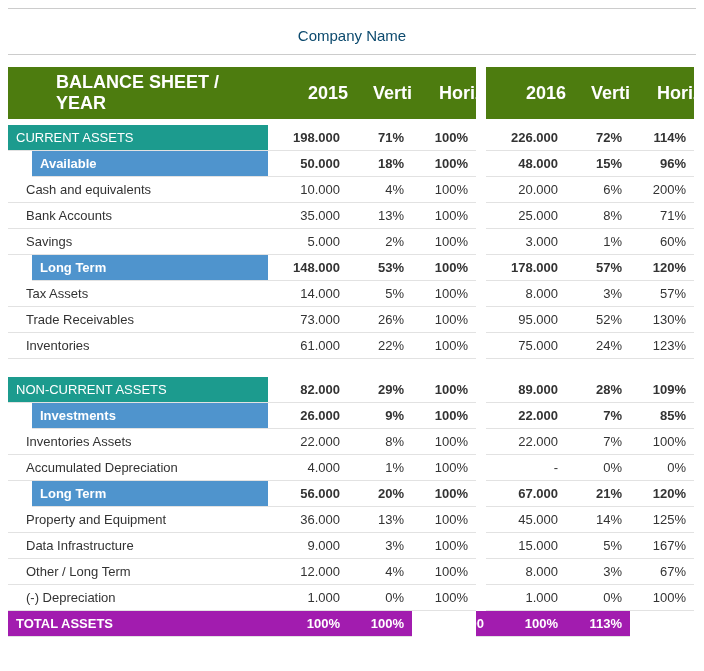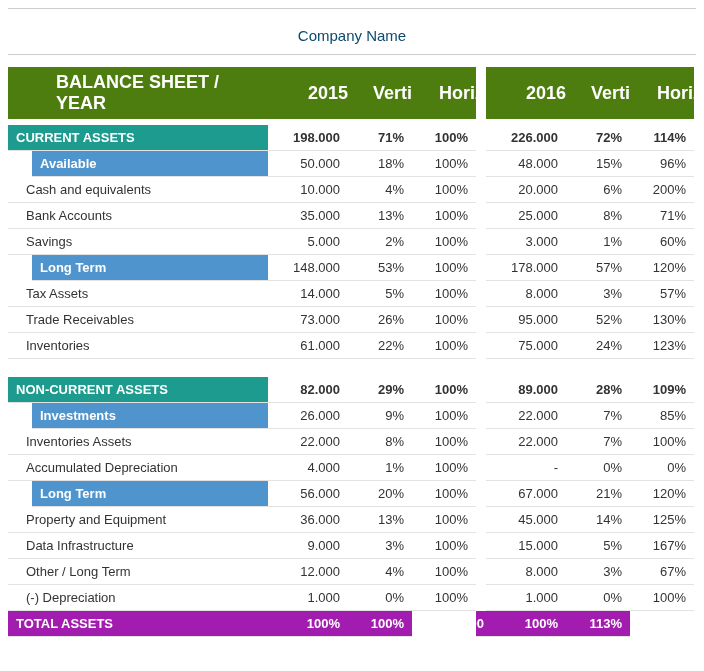--- a/index.html
+++ b/index.html
@@ -48,35 +48,35 @@
     font-weight: bold;
     border-bottom: none;
     min-height: 44px;
     font-size: 18px;
     padding-left: 48px;
   }
   .hdr.center { justify-content: center; }
   .section {
     background: #1c9b8e;
     color: #fff;
-    font-weight: bold;
+    font-weight: normal;
   }
   .section-val {
     background: #fff;
     font-weight: bold;
   }
   .sub {
     background: #4f94cd;
     color: #fff;
     font-weight: bold;
     margin-left: 24px;
   }
   .sub-val {
     background: #fff;
-    font-weight: normal;
+    font-weight: bold;
   }
   .total {
     background: #a21caf;
     color: #fff;
     font-weight: bold;
   }
   .indent1 { padding-left: 18px; }
   .thin-sep {
     border: none;
     background: #fff;

